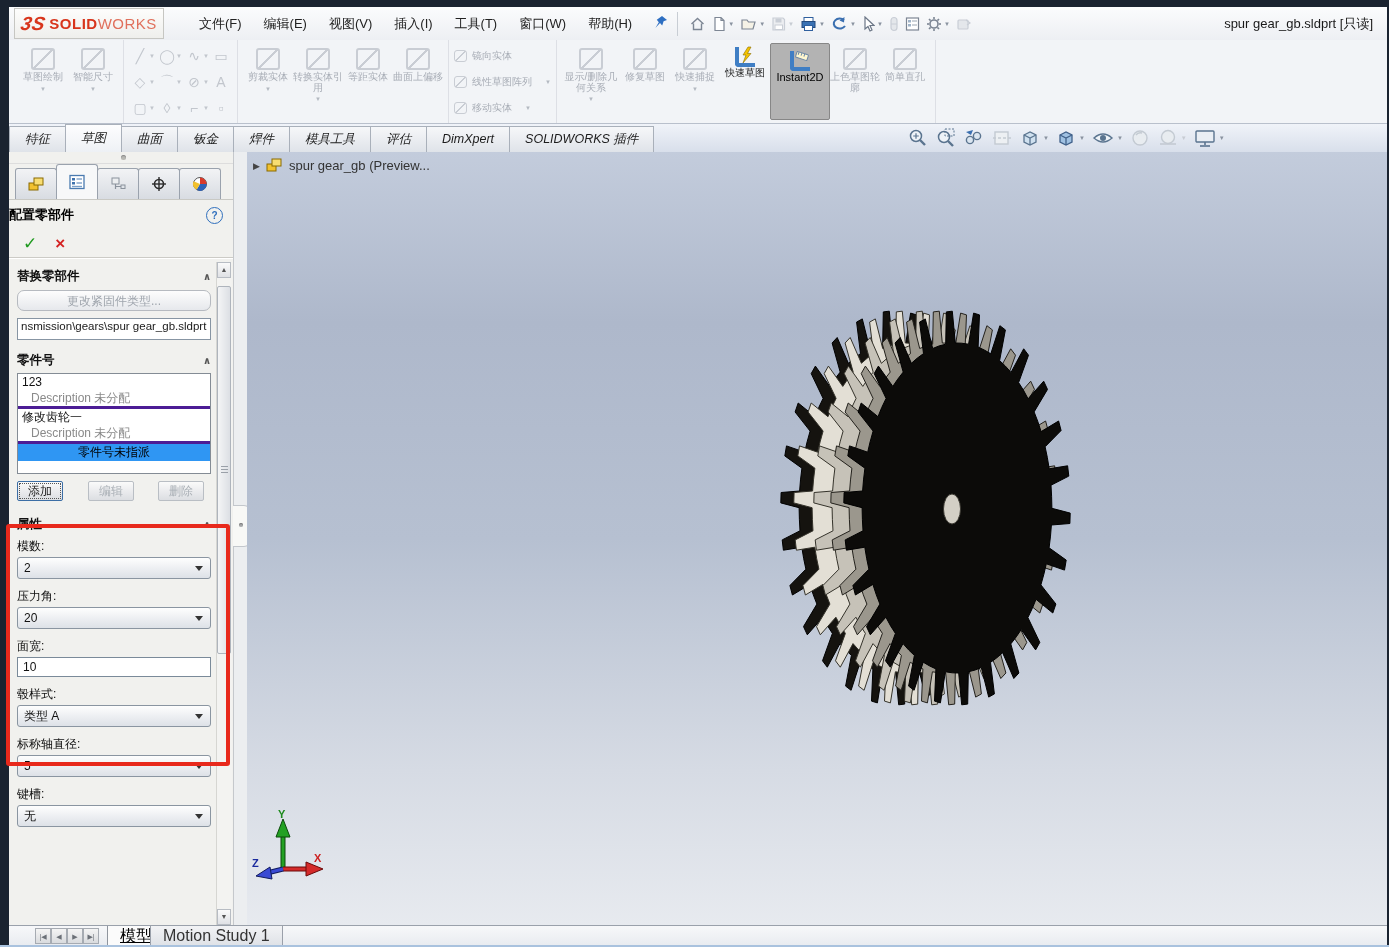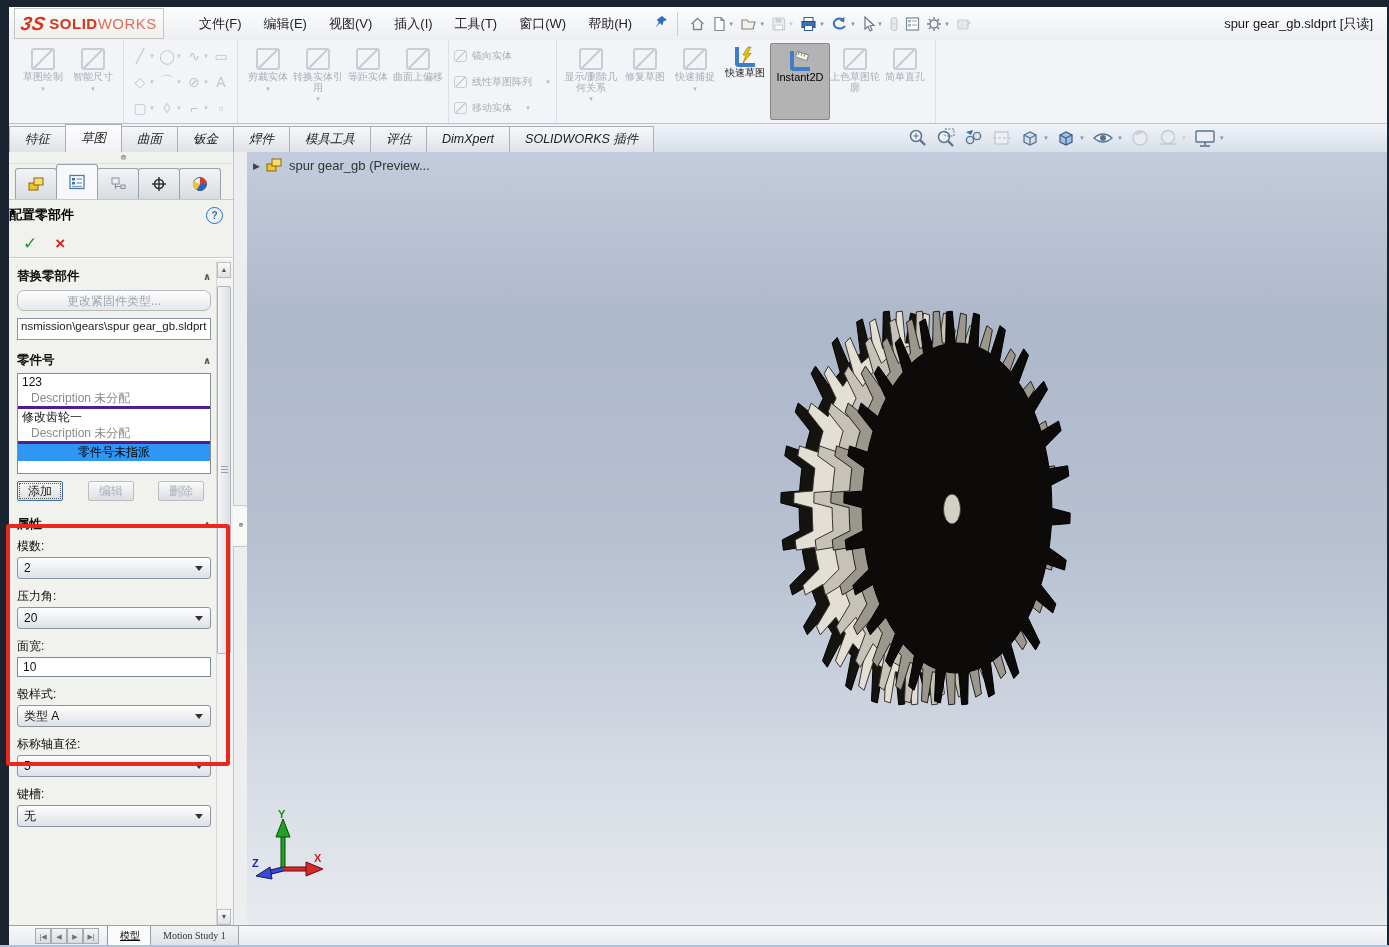--- a/index.html
+++ b/index.html
@@ -119,21 +119,21 @@
     background:linear-gradient(180deg,#c3ccdc 0%,#aeb8cb 22%,#b6c0d1 50%,#d6dbe4 80%,#e7eaef 100%);}
   .breadcrumb{position:absolute;left:6px;top:6px;display:flex;align-items:center;gap:6px;font-size:13px;color:#333;}
   .bc-arrow{font-size:9px;color:#444;}
   .gear-svg{position:absolute;left:0;top:0;}
   .triad{position:absolute;left:4px;bottom:34px;}
   
   .statusbar{left:9px;top:925px;width:1378px;height:20px;background:linear-gradient(#f7f8fa,#e8ebf0);
     border-top:1px solid #9aa1ab;}
   .nav-btn{position:absolute;top:2px;width:16px;height:16px;border:1px solid #a6abb2;background:linear-gradient(#f4f4f4,#d9dbde);
     font-size:7px;color:#6b7077;text-align:center;line-height:15px;box-sizing:border-box;}
-  .sheet-tab{position:absolute;top:0;height:20px;font-size:10px;padding:0 12px;line-height:20px;box-sizing:border-box;font-family:Liberation Serif, serif;}
+  .sheet-tab{position:absolute;top:0;height:20px;font-size:16px;padding:0 12px;line-height:20px;box-sizing:border-box;}
   .sheet-tab.active{background:#fbfbfb;border:1px solid #8f959e;border-top:none;color:#000;text-decoration:underline;}
   .sheet-tab.idle{background:linear-gradient(#f2f3f5,#dfe2e7);border:1px solid #9aa0aa;border-top:none;color:#333;}
   
   .annotation-rect{left:6px;top:524px;width:216px;height:234px;border:4px solid #e8291c;border-radius:3px;z-index:60;pointer-events:none;}
 </style>
 </head>
 <body>
 
 <div>
 

